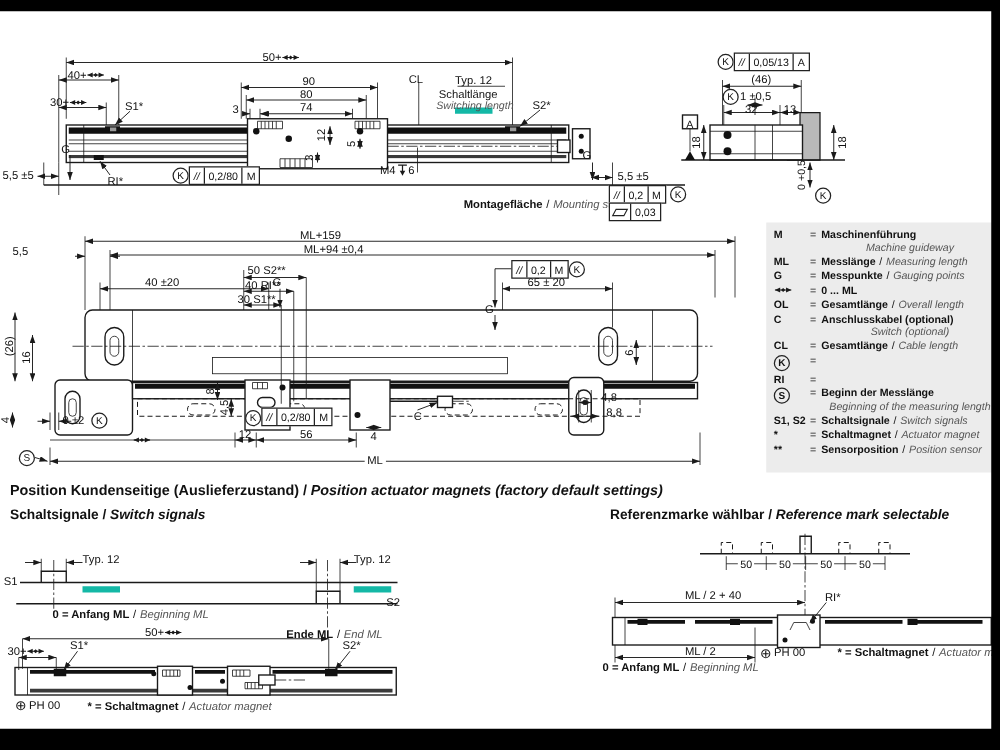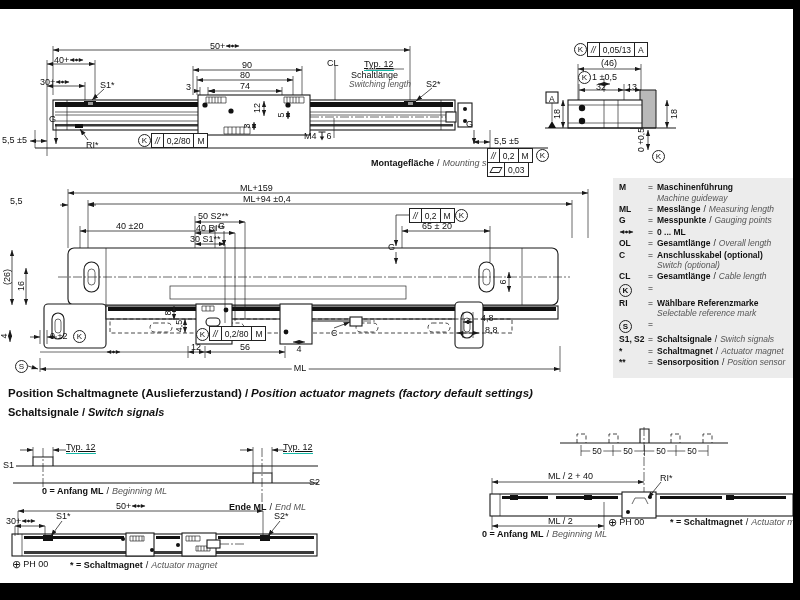--- a/index.html
+++ b/index.html
@@ -17,42 +17,42 @@
   .hid{fill:none;stroke:#1a1a1a;stroke-width:0.8;stroke-dasharray:4 2.5;}
   .blk{fill:#111;stroke:none;}
   .blk2{fill:#3a3a3a;stroke:none;}
   .gy{fill:#b9b9b9;stroke:#1a1a1a;stroke-width:1;}
   .lbl{position:absolute;font-size:9px;line-height:10px;white-space:nowrap;}
   .sm{font-size:8.5px;}
   .c{transform:translate(-50%,0);}
   .v{transform:translate(-50%,-50%) rotate(-90deg);}
   .b{font-weight:bold;}
   .i{font-style:italic;color:#555;}
-  .ul{border-bottom:1px solid #14b8a6;padding-bottom:1px;text-decoration:underline;}
+  .ul{border-bottom:5px solid #14b8a6;padding-bottom:17px;}
   .bg{background:#fff;padding:0 2px;}
   .sep{margin:0 3px;}
   .h1{position:absolute;font-size:13px;font-weight:bold;line-height:15px;white-space:nowrap;}
   .h2{position:absolute;font-size:11.5px;font-weight:bold;line-height:13px;white-space:nowrap;}
   .h3{position:absolute;font-size:11px;font-weight:bold;line-height:13px;white-space:nowrap;}
   .h1 .i,.h2 .i,.h3 .i{color:#111;font-weight:bold;}
   .tf{position:absolute;display:flex;height:13px;border:1px solid #222;background:#fff;align-items:stretch;}
   .tf>span{display:flex;align-items:center;padding:0 3px;font-size:8.5px;border-left:1px solid #222;white-space:nowrap;}
   .tf>span:first-child{border-left:0;}
   .par{font-style:italic;}
   .ck{position:absolute;width:11px;height:11px;border:1px solid #222;border-radius:50%;
       font-size:8px;line-height:11px;text-align:center;background:#fff;font-weight:normal;}
   .cki{position:static;display:inline-block;width:11px;height:11px;border:1px solid #222;border-radius:50%;
       font-size:8px;line-height:11px;text-align:center;background:transparent;vertical-align:-2px;}
   .panel{position:absolute;background:#ececec;}
   .lg{padding:4px 0 0 6px;font-size:8.5px;line-height:10.5px;}
   .lg-row{display:flex;margin-bottom:1px;}
   .lg-sym{width:29px;flex:none;font-weight:bold;}
   .lg-eq{width:9px;flex:none;}
   .lg-tx{flex:1;}
-  .lg-en{font-style:italic;color:#555;line-height:10px;}
+  .lg-en{font-style:italic;color:#555;line-height:10px;text-align:center;}
   .rng{width:15px;height:8px;vertical-align:-1px;}
   .dep{width:8px;height:10px;vertical-align:-2px;margin:0 1px;}
   .flat{display:inline-block;width:8px;height:4px;border:1px solid #222;transform:skewX(-28deg);}
   .ib{padding:6px 0 0 8px;font-size:8.5px;line-height:11px;}
   .proj{width:44px;height:18px;display:block;margin:1px 0;}
   .ps{font-size:11px;vertical-align:-1px;margin-right:2px;}
 </style>
 </head>
 <body>
 
@@ -421,48 +421,51 @@
         <span class="lg-eq">=</span>
         <span class="lg-tx"><span class="b">Gesamtlänge</span><span class="sep">/</span><span class="i">Cable length</span></span>
       </div>
     <div class="lg-row">
         <span class="lg-sym"><span class="cki">K</span></span>
         <span class="lg-eq">=</span>
       </div>
     <div class="lg-row">
         <span class="lg-sym">RI</span>
         <span class="lg-eq">=</span>
-        <span class="lg-tx"><span class="b">Wählbare Referenzmarke</span><span class="lg-en" style="display:block">Selectable reference mark</span></span>
       </div>
     <div class="lg-row">
         <span class="lg-sym"><span class="cki">S</span></span>
         <span class="lg-eq">=</span>
+        <span class="lg-tx"><span class="b">Beginn der Messlänge</span><span class="lg-en" style="display:block">Beginning of the measuring length</span></span>
       </div>
     <div class="lg-row">
         <span class="lg-sym">S1, S2</span>
         <span class="lg-eq">=</span>
         <span class="lg-tx"><span class="b">Schaltsignale</span><span class="sep">/</span><span class="i">Switch signals</span></span>
       </div>
     <div class="lg-row">
         <span class="lg-sym">*</span>
         <span class="lg-eq">=</span>
         <span class="lg-tx"><span class="b">Schaltmagnet</span><span class="sep">/</span><span class="i">Actuator magnet</span></span>
       </div>
     <div class="lg-row">
         <span class="lg-sym">**</span>
         <span class="lg-eq">=</span>
         <span class="lg-tx"><span class="b">Sensorposition</span><span class="sep">/</span><span class="i">Position sensor</span></span>
       </div>
   </div>
 
   <div class="h2" style="left:8px;top:387px">
-    <span>Position Schaltmagnete (Auslieferzustand)</span><span class="sep">/</span><span class="i">Position actuator magnets (factory default settings)</span>
+    <span>Position Kundenseitige (Auslieferzustand)</span><span class="sep">/</span><span class="i">Position actuator magnets (factory default settings)</span>
   </div>
   <div class="h3" style="left:8px;top:406px">
     <span>Schaltsignale</span><span class="sep">/</span><span class="i">Switch signals</span>
+  </div>
+  <div class="h3" style="left:488px;top:406px">
+    <span>Referenzmarke wählbar</span><span class="sep">/</span><span class="i">Reference mark selectable</span>
   </div>
 
   <div class="lbl" style="left:3px;top:460px">S1</div>
   <div class="lbl" style="left:66px;top:442px"><span class="ul">Typ. 12</span></div>
   <div class="lbl" style="left:283px;top:442px"><span class="ul">Typ. 12</span></div>
   <div class="lbl" style="left:42px;top:486px">
     <span class="b">0 = Anfang ML</span><span class="sep">/</span><span class="i">Beginning ML</span>
   </div>
   <div class="lbl" style="left:229px;top:502px">
     <span class="b">Ende ML</span><span class="sep">/</span><span class="i">End ML</span>

